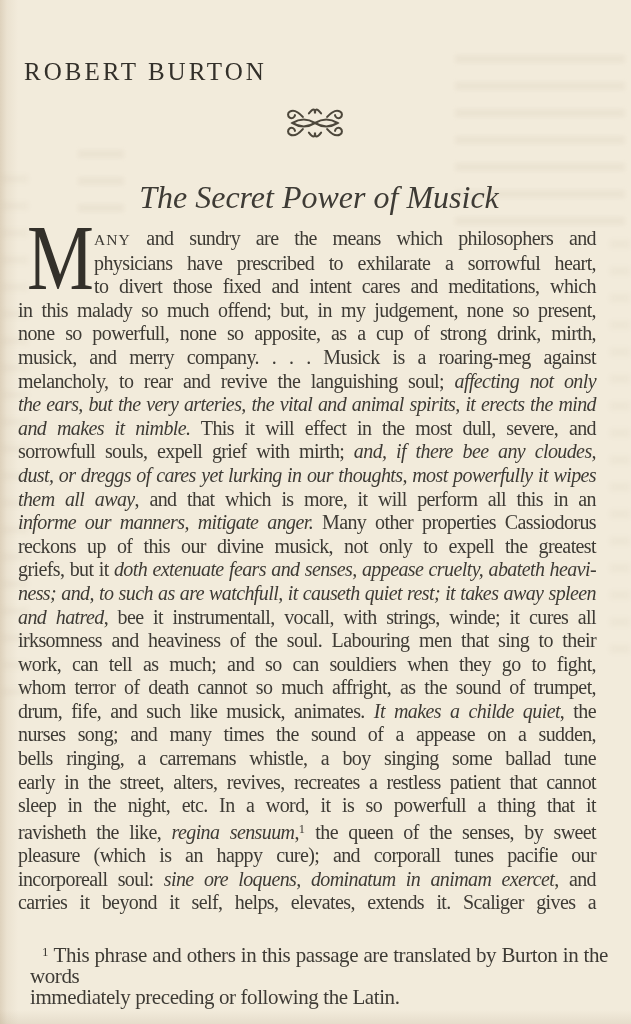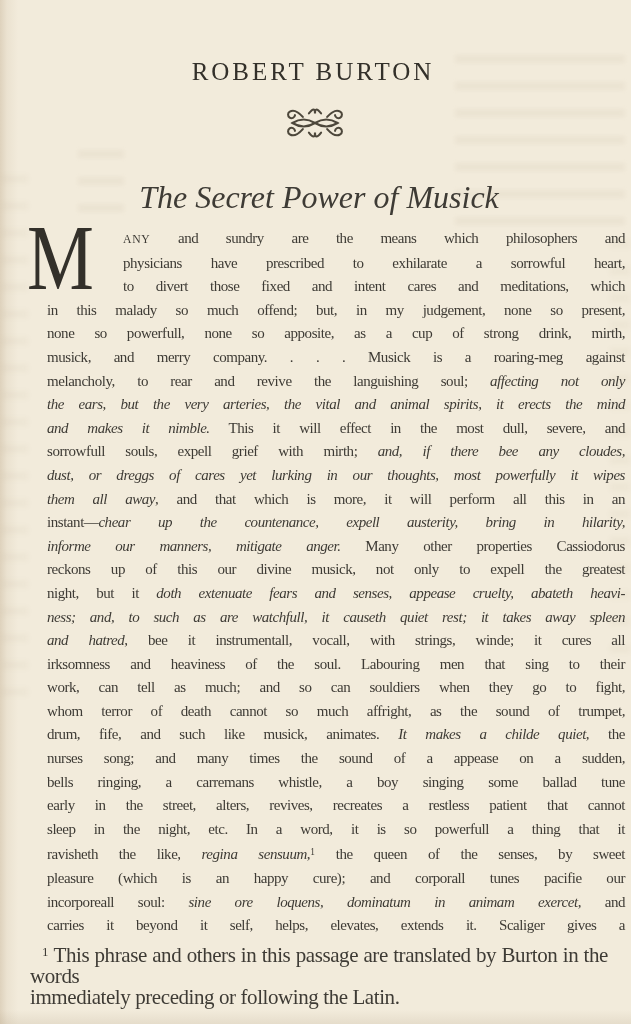--- a/index.html
+++ b/index.html
@@ -14,30 +14,30 @@
   .edge-bottom{position:absolute;left:0;bottom:0;width:631px;height:14px;
     background:linear-gradient(to top, rgba(120,95,60,.10), rgba(120,95,60,0));}
   .ghost{position:absolute;filter:blur(2.5px);opacity:.32;pointer-events:none;
     background:repeating-linear-gradient(to bottom, rgba(168,152,122,.30) 0px, rgba(168,152,122,.30) 8px, rgba(0,0,0,0) 8px, rgba(0,0,0,0) 27px);}
   .ghost.g1{left:455px;top:55px;width:170px;height:180px;}
   .ghost.g2{left:78px;top:150px;width:46px;height:80px;}
   .ghost.g3{left:2px;top:175px;width:26px;height:540px;opacity:.22;}
   .ghost.g4{left:610px;top:240px;width:20px;height:430px;opacity:.22;}
 
   
-  .author{position:absolute;left:30px;top:57px;width:578px;text-align:center;
+  .author{position:absolute;left:30px;top:57px;width:578px;
     font-size:25px;line-height:30px;letter-spacing:.12em;color:var(--ink-dark,#33302a);
     transform:translateX(-6px);}
   .ornament{position:absolute;left:284px;top:103px;width:62px;height:40px;}
   .title{position:absolute;left:30px;top:153px;width:578px;text-align:center;
     font-style:italic;font-size:32px;line-height:40px;color:var(--ink,#3e3b35);margin-top:24px;}
 
   
-  .bodytext{position:absolute;left:47px;top:227px;width:578px;
-    font-size:15px;line-height:23.6px;letter-spacing:-0.03em;}
+  .bodytext{position:absolute;left:18px;top:227px;width:578px;
+    font-size:20px;line-height:23.6px;letter-spacing:-0.03em;}
   .dc-spacer{float:left;width:76px;height:71px;}
   .dropcap{position:absolute;left:27px;top:210px;font-size:94px;line-height:94px;
     color:var(--ink-dark,#33302a);transform:scaleX(.8);transform-origin:0 100%;}
   .tline{text-align:justify;text-align-last:justify;}
   .st-n{font-style:normal;}
   .st-i{font-style:italic;}
   .st-sc{font-size:.78em;letter-spacing:.06em;}
   .st-sup{font-size:.62em;vertical-align:.45em;letter-spacing:0;}
 
   
@@ -84,24 +84,23 @@
       <div class="tline"><span class="st-n">to divert those fixed and intent cares and meditations, which</span></div>
       <div class="tline"><span class="st-n">in this malady so much offend; but, in my judgement, none so present,</span></div>
       <div class="tline"><span class="st-n">none so powerfull, none so apposite, as a cup of strong drink, mirth,</span></div>
       <div class="tline"><span class="st-n">musick, and merry company. . . . Musick is a roaring-meg against</span></div>
       <div class="tline"><span class="st-n">melancholy, to rear and revive the languishing soul; </span><span class="st-i">affecting not only</span></div>
       <div class="tline"><span class="st-i">the ears, but the very arteries, the vital and animal spirits, it erects the mind</span></div>
       <div class="tline"><span class="st-i">and makes it nimble.</span><span class="st-n"> This it will effect in the most dull, severe, and</span></div>
       <div class="tline"><span class="st-n">sorrowfull souls, expell grief with mirth; </span><span class="st-i">and, if there bee any cloudes,</span></div>
       <div class="tline"><span class="st-i">dust, or dreggs of cares yet lurking in our thoughts, most powerfully it wipes</span></div>
       <div class="tline"><span class="st-i">them all away</span><span class="st-n">, and that which is more, it will perform all this in an</span></div>
-      <div class="tline"><span class="st-n">instant—</span><span class="st-i">chear up the countenance, expell austerity, bring in hilarity,</span></div>
       <div class="tline"><span class="st-i">informe our manners, mitigate anger.</span><span class="st-n"> Many other properties Cassiodorus</span></div>
       <div class="tline"><span class="st-n">reckons up of this our divine musick, not only to expell the greatest</span></div>
-      <div class="tline"><span class="st-n">night, but it </span><span class="st-i">doth extenuate fears and senses, appease cruelty, abateth heavi-</span></div>
+      <div class="tline"><span class="st-n">griefs, but it </span><span class="st-i">doth extenuate fears and senses, appease cruelty, abateth heavi-</span></div>
       <div class="tline"><span class="st-i">ness; and, to such as are watchfull, it causeth quiet rest; it takes away spleen</span></div>
       <div class="tline"><span class="st-i">and hatred</span><span class="st-n">, bee it instrumentall, vocall, with strings, winde; it cures all</span></div>
       <div class="tline"><span class="st-n">irksomness and heaviness of the soul. Labouring men that sing to their</span></div>
       <div class="tline"><span class="st-n">work, can tell as much; and so can souldiers when they go to fight,</span></div>
       <div class="tline"><span class="st-n">whom terror of death cannot so much affright, as the sound of trumpet,</span></div>
       <div class="tline"><span class="st-n">drum, fife, and such like musick, animates. </span><span class="st-i">It makes a childe quiet</span><span class="st-n">, the</span></div>
       <div class="tline"><span class="st-n">nurses song; and many times the sound of a appease on a sudden,</span></div>
       <div class="tline"><span class="st-n">bells ringing, a carremans whistle, a boy singing some ballad tune</span></div>
       <div class="tline"><span class="st-n">early in the street, alters, revives, recreates a restless patient that cannot</span></div>
       <div class="tline"><span class="st-n">sleep in the night, etc. In a word, it is so powerfull a thing that it</span></div>

